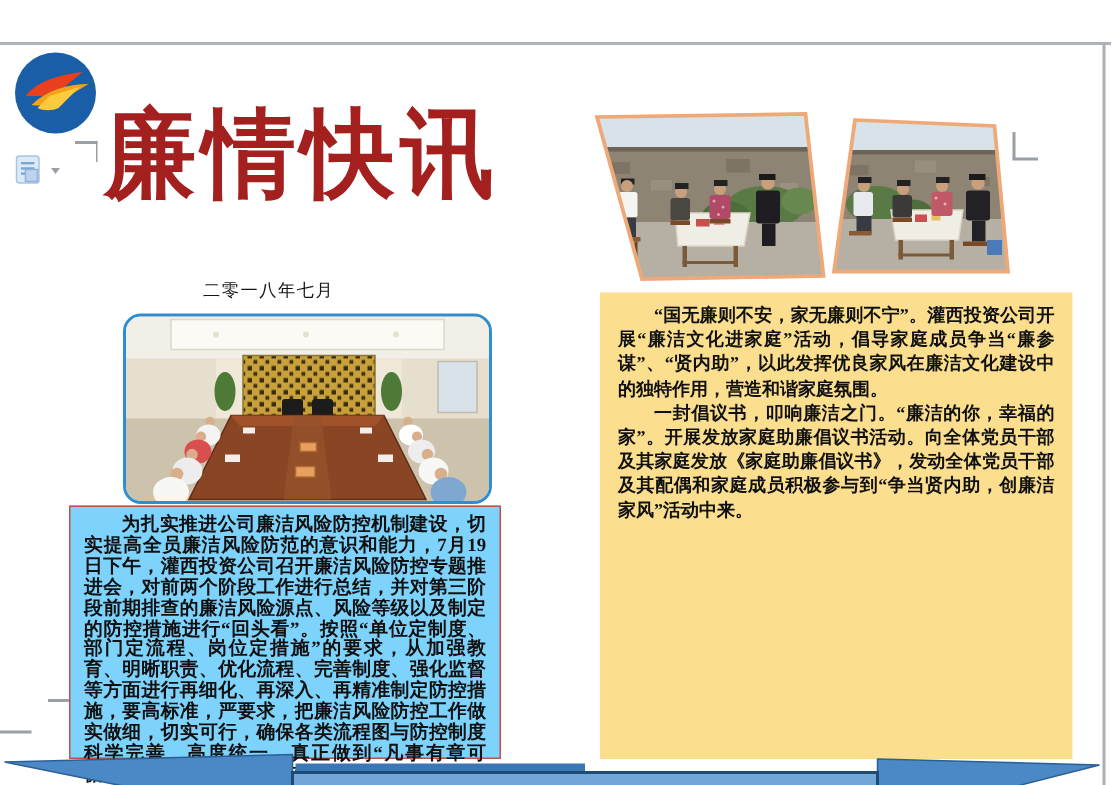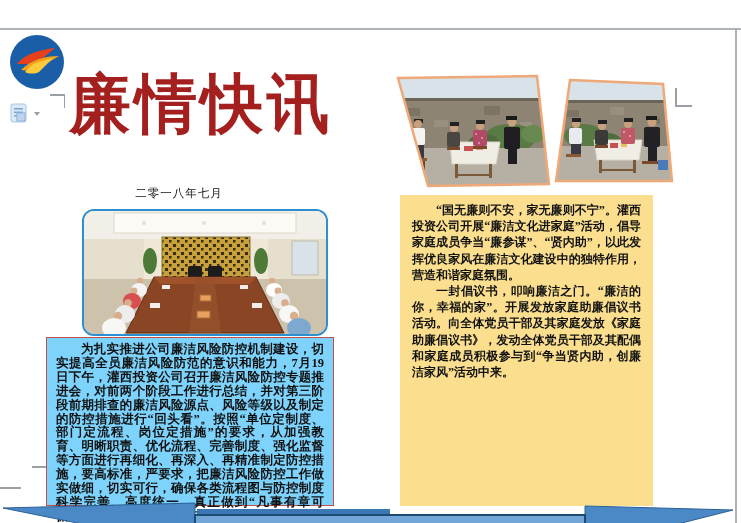--- a/index.html
+++ b/index.html
@@ -18,21 +18,21 @@
             font-size:14.5px;font-weight:800;letter-spacing:1px;white-space:nowrap;}
   .issuemonth{left:133px;top:158px;width:92px;text-align:center;color:#141414;
               font-size:11.5px;font-weight:400;letter-spacing:1px;white-space:nowrap;}
   .photo-frame{left:82px;top:181px;width:242px;height:123px;border:2.5px solid #2E8FD0;
                border-radius:12px;overflow:hidden;background:#e8e2d4;}
   .block{box-sizing:border-box;text-align:justify;color:#111;font-weight:700;}
   .block p{margin:0;text-indent:2em;}
   .left-block{left:46px;top:309px;width:288px;height:169px;background:#7dd3fc;
               border:1.5px solid #C0504D;padding:5px 9px 4px 9px;
               font-size:12.5px;line-height:13.9px;}
-  .right-block{left:400px;top:167px;width:253px;height:311px;background:#FBDF8E;
+  .right-block{left:400px;top:167px;width:315px;height:311px;background:#FBDF8E;
                padding:7px 12px 6px 12px;font-size:12px;line-height:16.2px;}
   .ribbon-text{left:195px;top:487px;width:390px;height:35px;display:flex;
                align-items:center;justify-content:center;color:#0b0b0b;
                font-size:15px;font-weight:800;white-space:nowrap;}
   .ribbon-text span{margin:0 7px;}
   .paste-btn{left:10px;top:74px;width:34px;height:24px;cursor:pointer;}
   svg{display:block;}
 </style>
 </head>
 <body>

